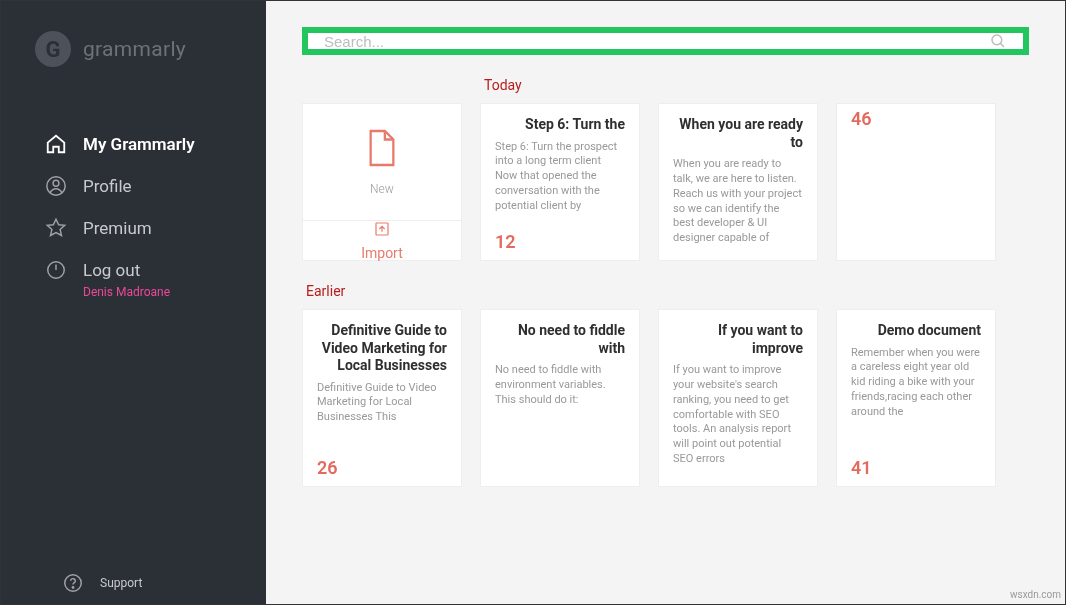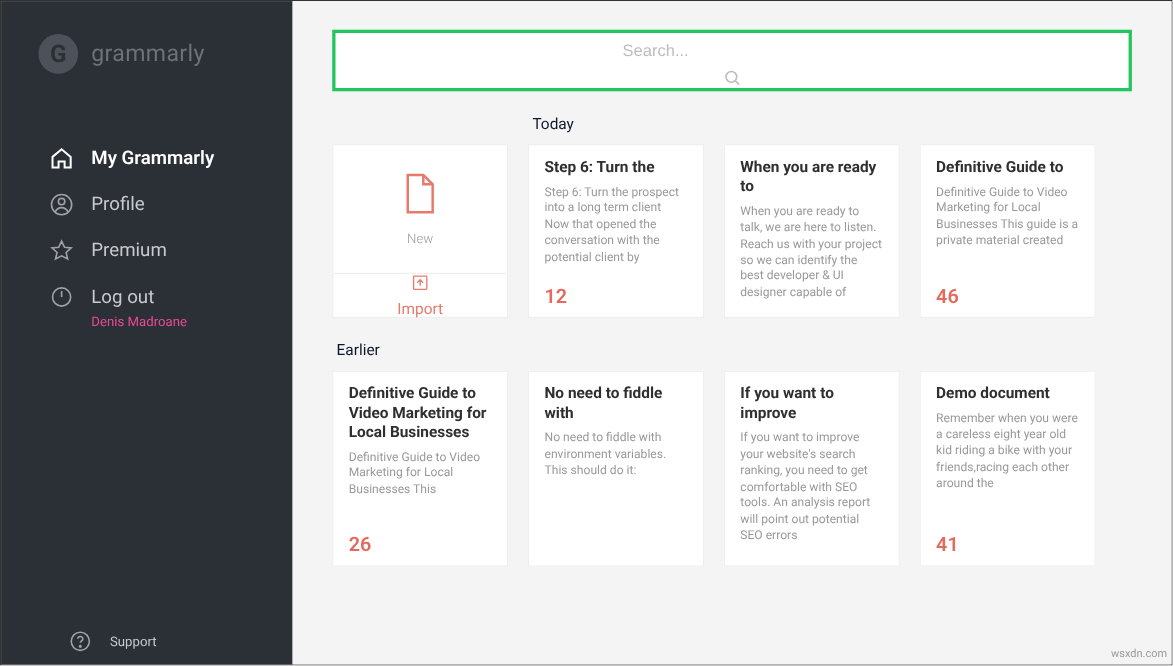--- a/index.html
+++ b/index.html
@@ -9,30 +9,30 @@
     .logo-row { display: flex; align-items: center; gap: 12px; padding: 10px 34px 28px 34px; }
     .logo-circle { width: 36px; height: 36px; border-radius: 50%; background: #4d525a; display: flex; align-items: center; justify-content: center; color: #2b2f36; font-weight: 700; font-size: 22px; }
     .logo-text { color: #6d7178; font-size: 21px; font-weight: 400; letter-spacing: 0.3px; }
     .nav { margin-top: 28px; }
     .nav-item { display: flex; align-items: center; gap: 16px; padding: 10px 24px 10px 44px; font-size: 17px; color: #c8cacd; cursor: pointer; }
     .nav-item.active { color: #fff; font-weight: 600; }
     .nav-item .icon { width: 22px; height: 22px; display: flex; align-items: center; justify-content: center; }
     .user-sub { font-size: 12px; color: #ec4899; padding-left: 82px; margin-top: -6px; margin-bottom: 8px; }
     .support { position: absolute; bottom: 0; left: 0; right: 0; display: flex; align-items: center; gap: 16px; padding: 10px 24px 10px 61px; font-size: 12px; color: #c8cacd; cursor: pointer; }
     .main { flex: 1; background: #f4f4f4; padding: 26px 36px 20px 36px; overflow: hidden; position: relative; }
-    .searchbar { background: #fff; border: 3px solid #22c55e; height: 56px; display: flex; align-items: center; padding: 0 16px; flex-direction: column; }
+    .searchbar { background: #fff; border: 6px solid #22c55e; height: 28px; display: flex; align-items: center; padding: 0 16px; }
     .searchbar input { border: none; outline: none; flex: 1; font-size: 15px; color: #555; background: transparent; }
     .searchbar input::placeholder { color: #bdbdbd; }
     .searchbar .search-icon { color: #bbb; }
-    .section-label { color: #0f172a; font-size: 14px; margin: 22px 0 10px 182px; }
+    .section-label { color: #b91c1c; font-size: 14px; margin: 22px 0 10px 182px; }
     .section-label.earlier { margin-left: 4px; }
     .grid { display: flex; gap: 18px; }
     .card { background: #fff; width: 160px; height: 158px; border: 1px solid #eee; position: relative; cursor: pointer; display: flex; flex-direction: column; }
     .card .body { padding: 12px 14px 6px 14px; flex: 1; overflow: hidden; }
-    .card .title { font-size: 14px; font-weight: 700; color: #2f2f2f; line-height: 1.25; margin-bottom: 6px; }
+    .card .title { font-size: 14px; font-weight: 700; color: #2f2f2f; line-height: 1.25; margin-bottom: 6px; text-align: right; }
     .card .snippet { font-size: 11px; color: #999; line-height: 1.35; }
     .card .score { padding: 4px 14px 8px 14px; font-size: 18px; font-weight: 600; color: #e36a5d; }
     .new-card { background: #fff; width: 160px; border: 1px solid #eee; display: flex; flex-direction: column; cursor: pointer; }
     .new-card .upper { flex: 1; display: flex; flex-direction: column; align-items: center; justify-content: center; gap: 14px; }
     .new-card .file-icon { color: #e87a6c; }
     .new-card .new-label { font-size: 12px; color: #9b9b9b; font-weight: 300; }
     .new-card .import-row { border-top: 1px solid #eee; height: 40px; display: flex; align-items: center; justify-content: center; gap: 8px; color: #e87a6c; font-size: 14px; flex-direction: column; }
     .row2 .card { height: 178px; }
     .attribution { position: absolute; right: 4px; bottom: 4px; font-size: 10px; color: #9a9a9a; }
     svg { display: block; }
@@ -140,24 +140,20 @@
       </div>
 
       <div class="card">
         <div class="body">
           <div class="title">When you are ready to</div>
           <div class="snippet">When you are ready to talk, we are here to listen. Reach us with your project so we can identify the best developer &amp; UI designer capable of</div>
         </div>
       </div>
 
       <div class="card">
-        <div class="body">
-          <div class="title">Definitive Guide to</div>
-          <div class="snippet">Definitive Guide to Video Marketing for Local Businesses This guide is a private material created</div>
-        </div>
         <div class="score">46</div>
       </div>
     </div>
 
     <div class="section-label earlier">Earlier</div>
 
     <div class="grid row2">
       <div class="card">
         <div class="body">
           <div class="title">Definitive Guide to Video Marketing for Local Businesses</div>

